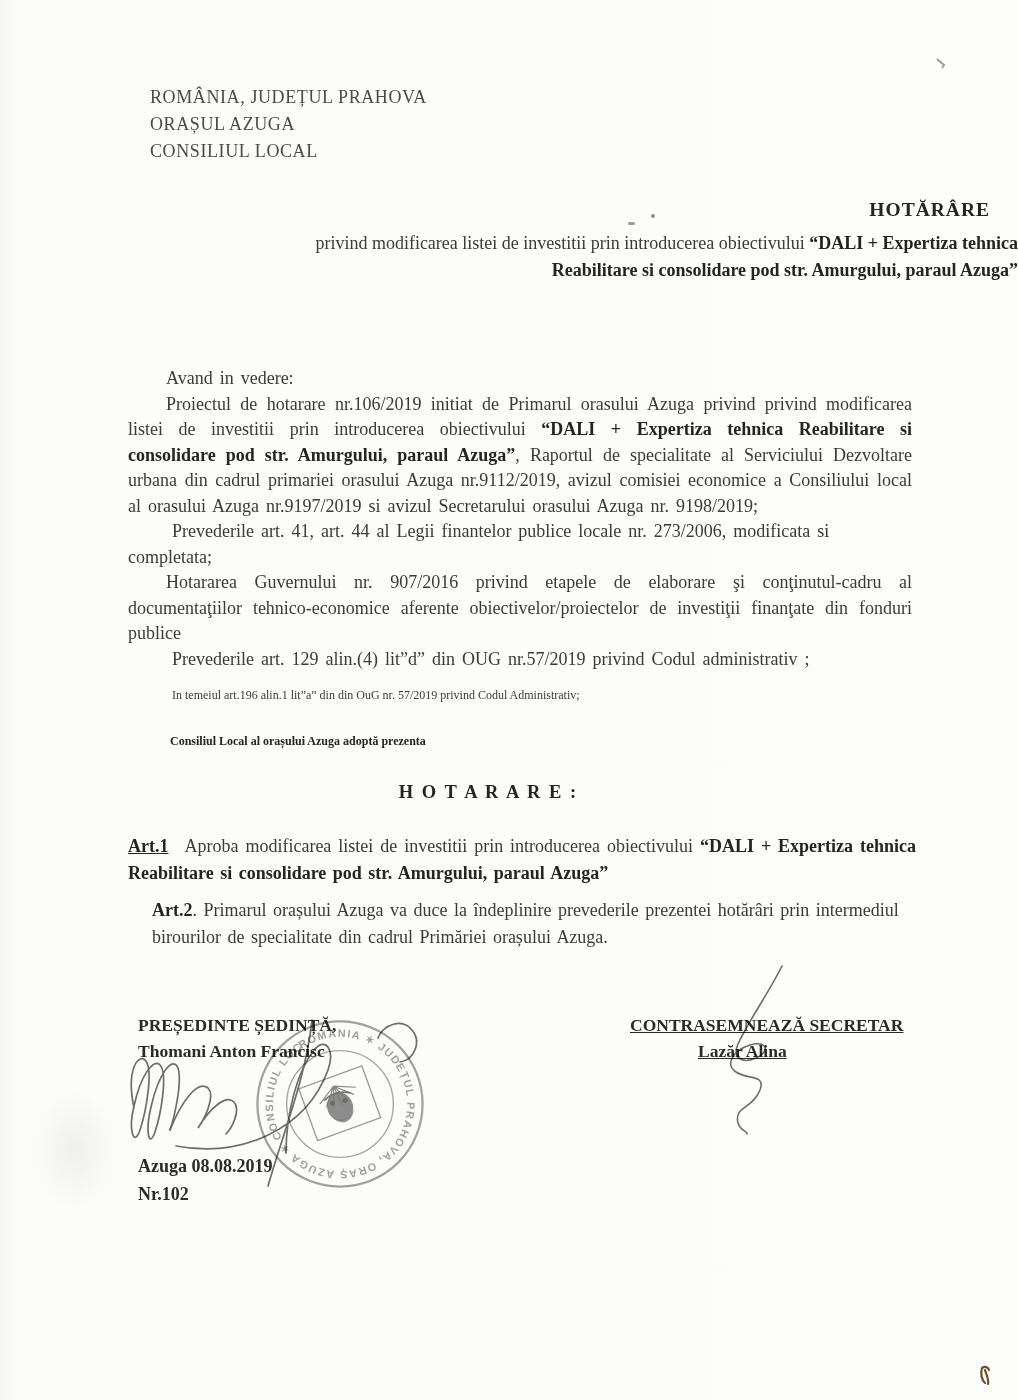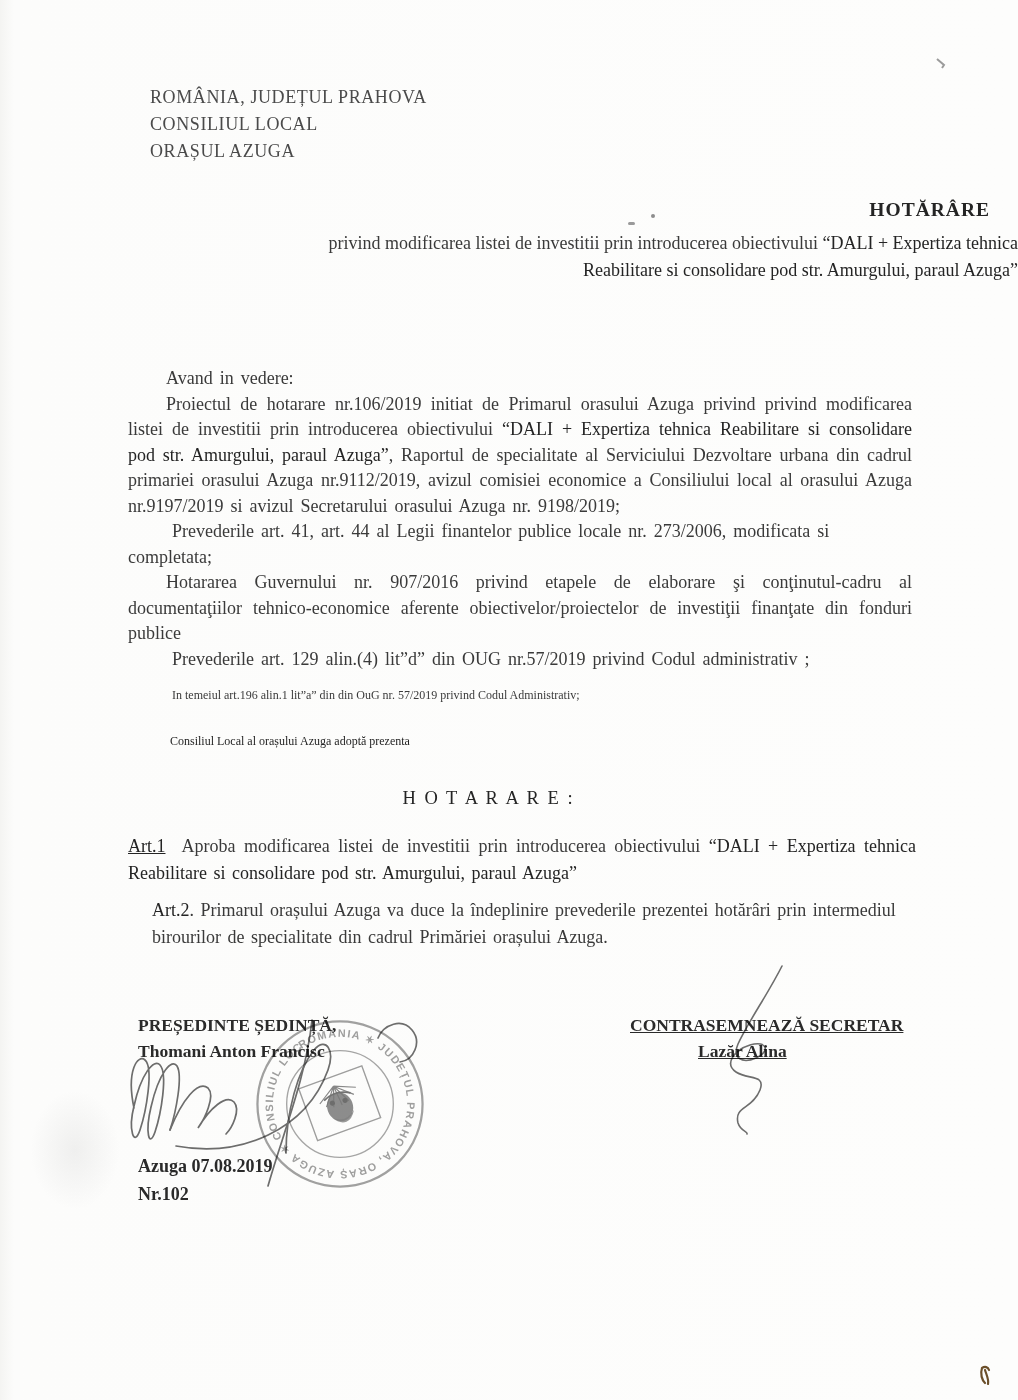--- a/index.html
+++ b/index.html
@@ -6,39 +6,39 @@
   body{background:#e8e8e8;}
   .page{
     position:relative;
     width:1018px;height:1400px;
     margin:0 auto;
     background:linear-gradient(90deg,#f4f4f2 0px,#fcfcfb 14px,#fdfdfc 100%);
     font-family:"Liberation Serif","DejaVu Serif",serif;
     color:#3a3a3a;
     overflow:hidden;
   }
-  .b{font-weight:normal;color:#242424;}
+  .b{font-weight:bold;color:#242424;}
   .u{text-decoration:underline;}
   .just{text-align:justify;}
   p{margin:0;}
 
   .header{position:absolute;left:130px;top:84px;font-size:18px;line-height:27px;letter-spacing:.6px;color:#4a4a4a;margin-left:20px;}
 
   .titleblock{position:absolute;left:0;top:199px;width:100%;text-align:right;}
   .doc-title{font-size:19.5px;font-weight:bold;color:#242424;letter-spacing:1px;transform:translateX(-28px);}
   .doc-subtitle{margin-top:9px;font-size:18px;line-height:27px;color:#3a3a3a;}
 
   .preamble{position:absolute;left:128px;top:366px;width:784px;font-size:18px;line-height:25.5px;word-spacing:2.5px;}
   .ind{text-indent:38px;}
   .ind2{text-indent:44px;}
 
   .temeiul{position:absolute;left:128px;top:688px;width:784px;font-size:12px;}
   .adoption{position:absolute;left:170px;top:734px;font-size:12px;}
   .decision-heading{position:absolute;left:0;top:782px;width:100%;padding-right:41px;box-sizing:border-box;text-align:center;
-    font-size:18.5px;font-weight:normal;color:#242424;letter-spacing:2px;margin-top:6px;}
+    font-size:18.5px;font-weight:bold;color:#242424;letter-spacing:2px;}
   .article{position:absolute;left:128px;width:788px;font-size:18px;line-height:26.5px;word-spacing:2px;}
   #art1{top:833px;}
   #art2{top:897px;margin-left:24px;}
   .gap{margin-left:16px;}
 
   .sig{position:absolute;font-size:17.5px;line-height:26px;font-weight:bold;color:#2a2a2a;}
   #sig-left{left:138px;top:1012px;}
   #sig-right{left:630px;top:1012px;text-decoration:underline;}
   #sig-right .sig-name{margin-left:68px;}
 
@@ -56,22 +56,22 @@
   #mark-corner{left:978px;top:1364px;width:18px;height:22px;}
   #smudge{left:30px;top:1090px;width:90px;height:120px;background:radial-gradient(ellipse at center,rgba(160,160,160,.14),rgba(160,160,160,0) 70%);}
 </style>
 </head>
 <body>
 
 <div class="page">
 
   <div class="header">
     <div>ROMÂNIA, JUDEȚUL PRAHOVA</div>
+    <div>ORAȘUL AZUGA</div>
     <div>CONSILIUL LOCAL</div>
-    <div>ORAȘUL AZUGA</div>
   </div>
 
   <div class="titleblock">
     <div class="doc-title">HOTĂRÂRE</div>
     <div class="doc-subtitle">
       <span>privind modificarea listei de investitii prin introducerea obiectivului </span><span class="b">“DALI + Expertiza tehnica</span><br>
       <span class="b">Reabilitare si consolidare pod str. Amurgului, paraul Azuga”</span>
     </div>
   </div>
 
@@ -133,21 +133,21 @@
     <path d="M60,138 C125,150 190,122 212,62 C219,42 210,28 198,42 C182,62 170,104 170,145"></path>
     <path d="M196,12 C190,70 166,128 152,178"></path>
     <path d="M262,30 C268,16 286,10 296,22 C306,34 298,52 284,54"></path>
   </svg>
 
   <svg class="sig-ink" id="ink-right" viewBox="0 0 120 175" fill="none" stroke="#6e6e6e" stroke-width="1.6" stroke-linecap="round">
     <path d="M92,6 C78,34 58,62 48,84 C42,98 52,104 66,98 C80,92 78,80 60,85 C44,90 34,104 46,112 C58,120 76,114 70,130 C62,150 44,146 48,163 C51,172 58,171 57,174"></path>
   </svg>
 
   <div class="footer">
-    <div>Azuga 07.08.2019</div>
+    <div>Azuga 08.08.2019</div>
     <div>Nr.102</div>
   </div>
 
   <div class="mark" id="mark-dot1"></div>
   <div class="mark" id="mark-dot2"></div>
   <svg class="mark" id="mark-tick" viewBox="0 0 14 14">
     <path d="M3,3 L10,9 L8,12" stroke="#9b9b9b" stroke-width="2" fill="none"></path>
   </svg>
   <svg class="mark" id="mark-corner" viewBox="0 0 18 22">
     <path d="M4,4 C2,10 4,16 7,19 M7,6 C9,12 11,16 10,20 M4,4 C7,2 10,3 11,6" stroke="#6b4f2a" stroke-width="2.2" fill="none" stroke-linecap="round"></path>

